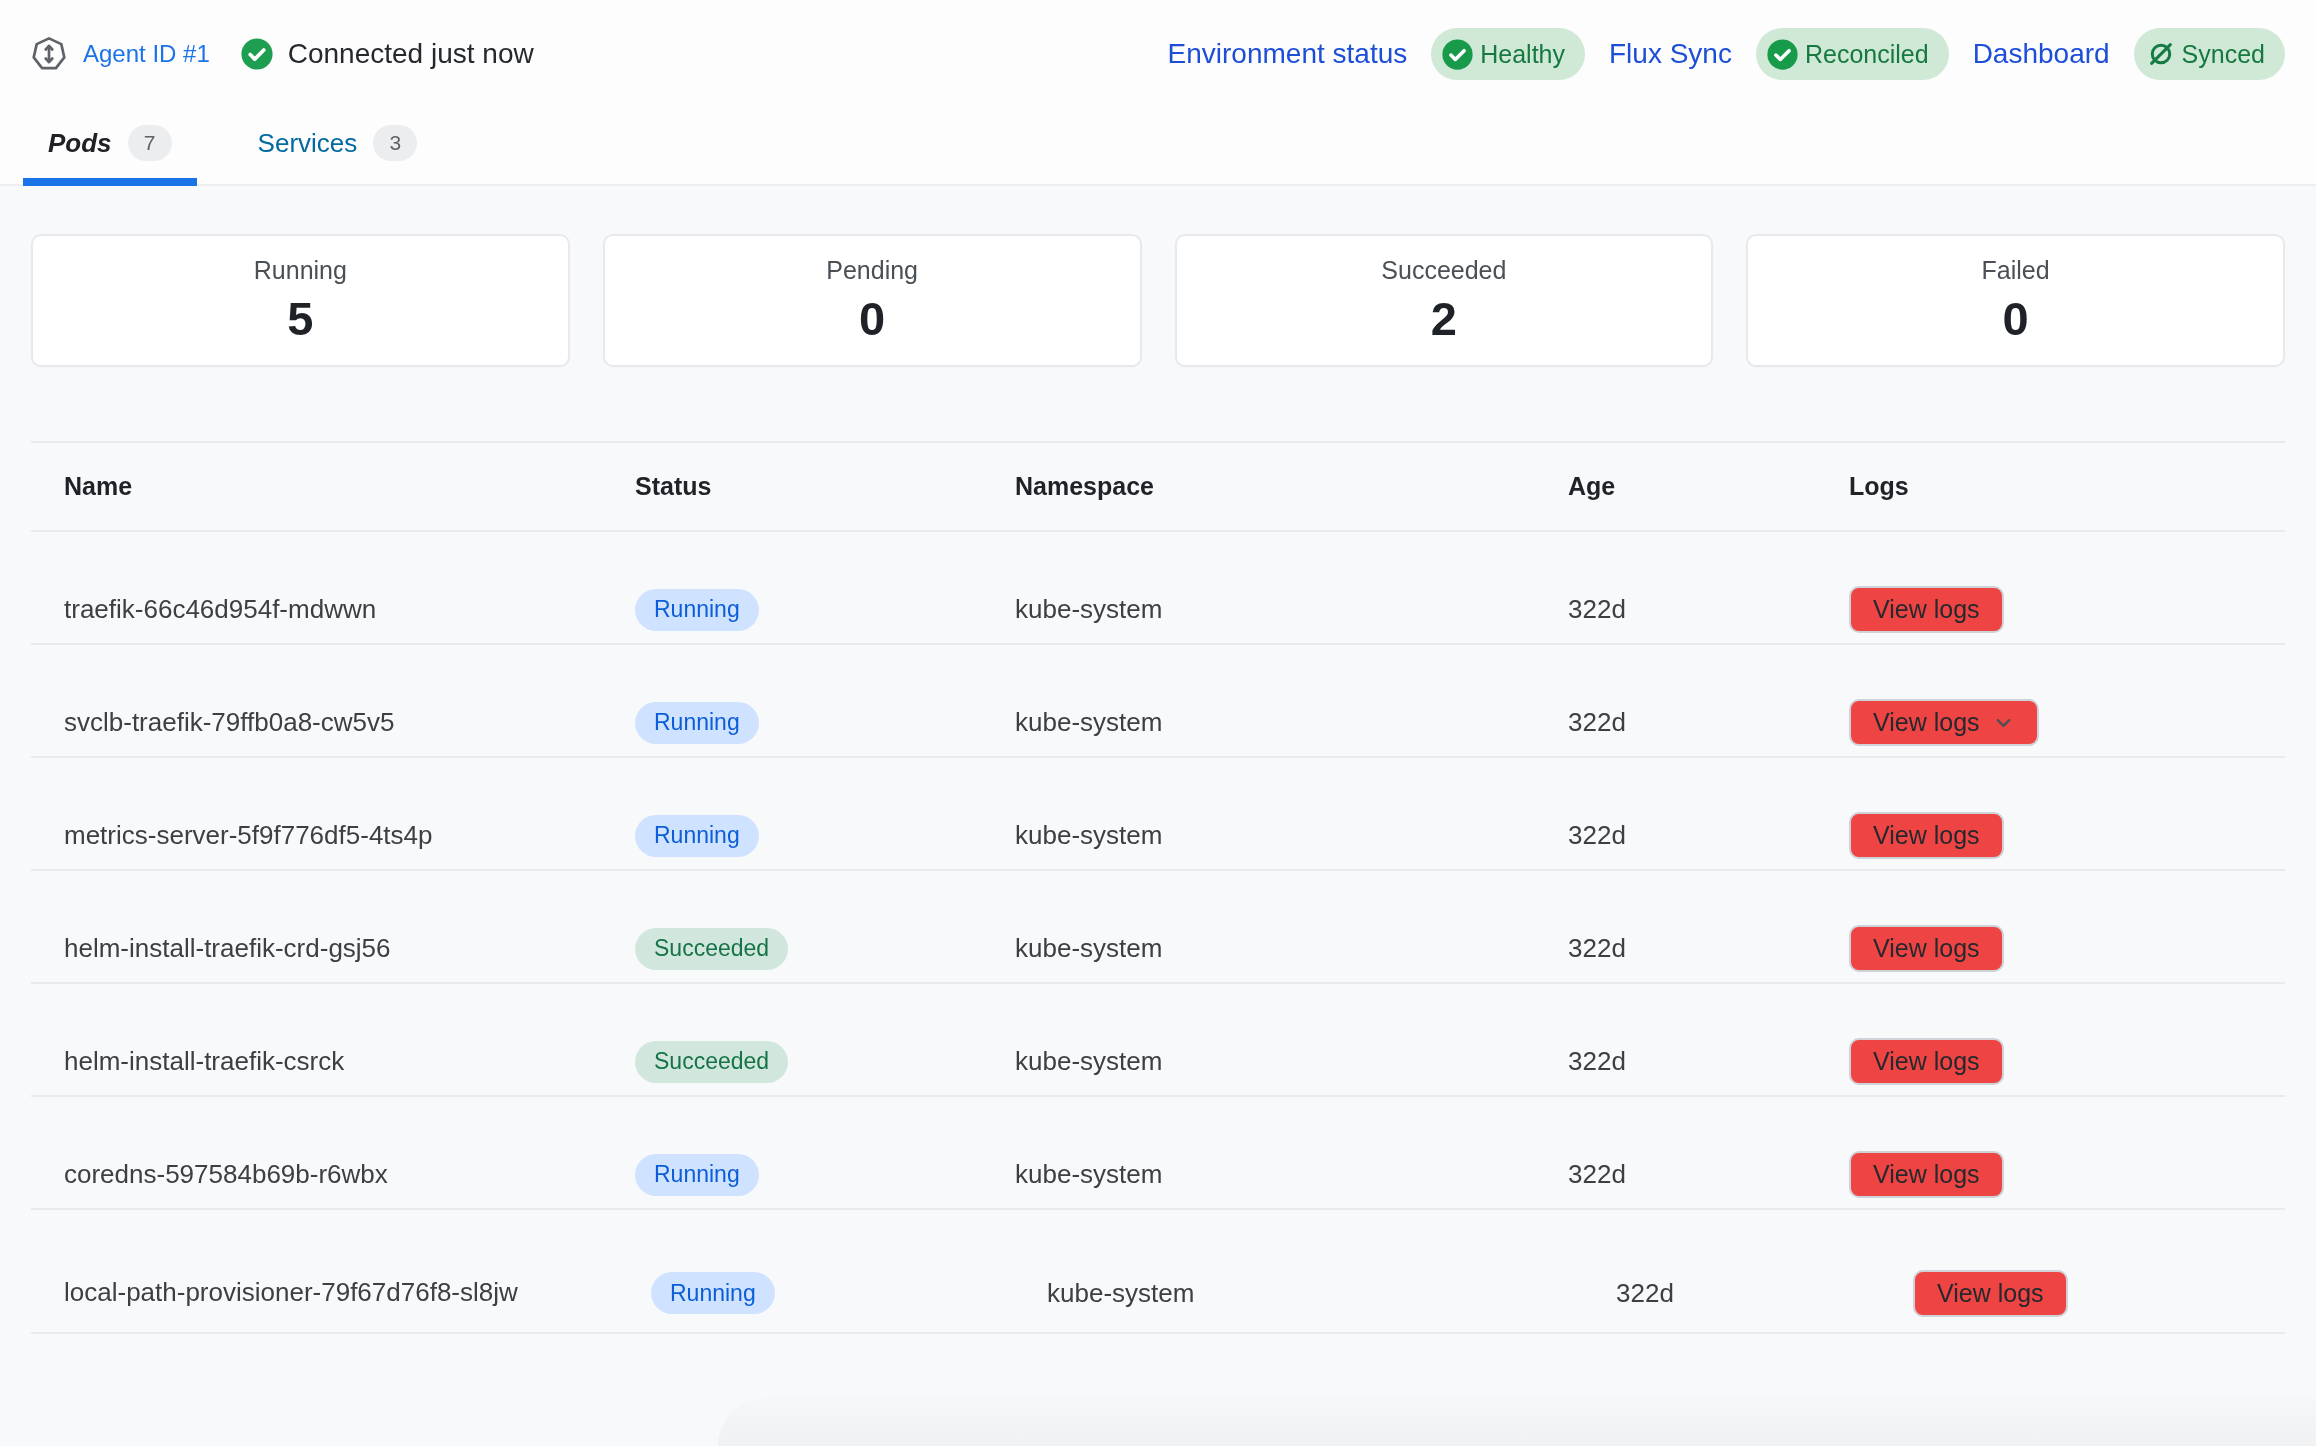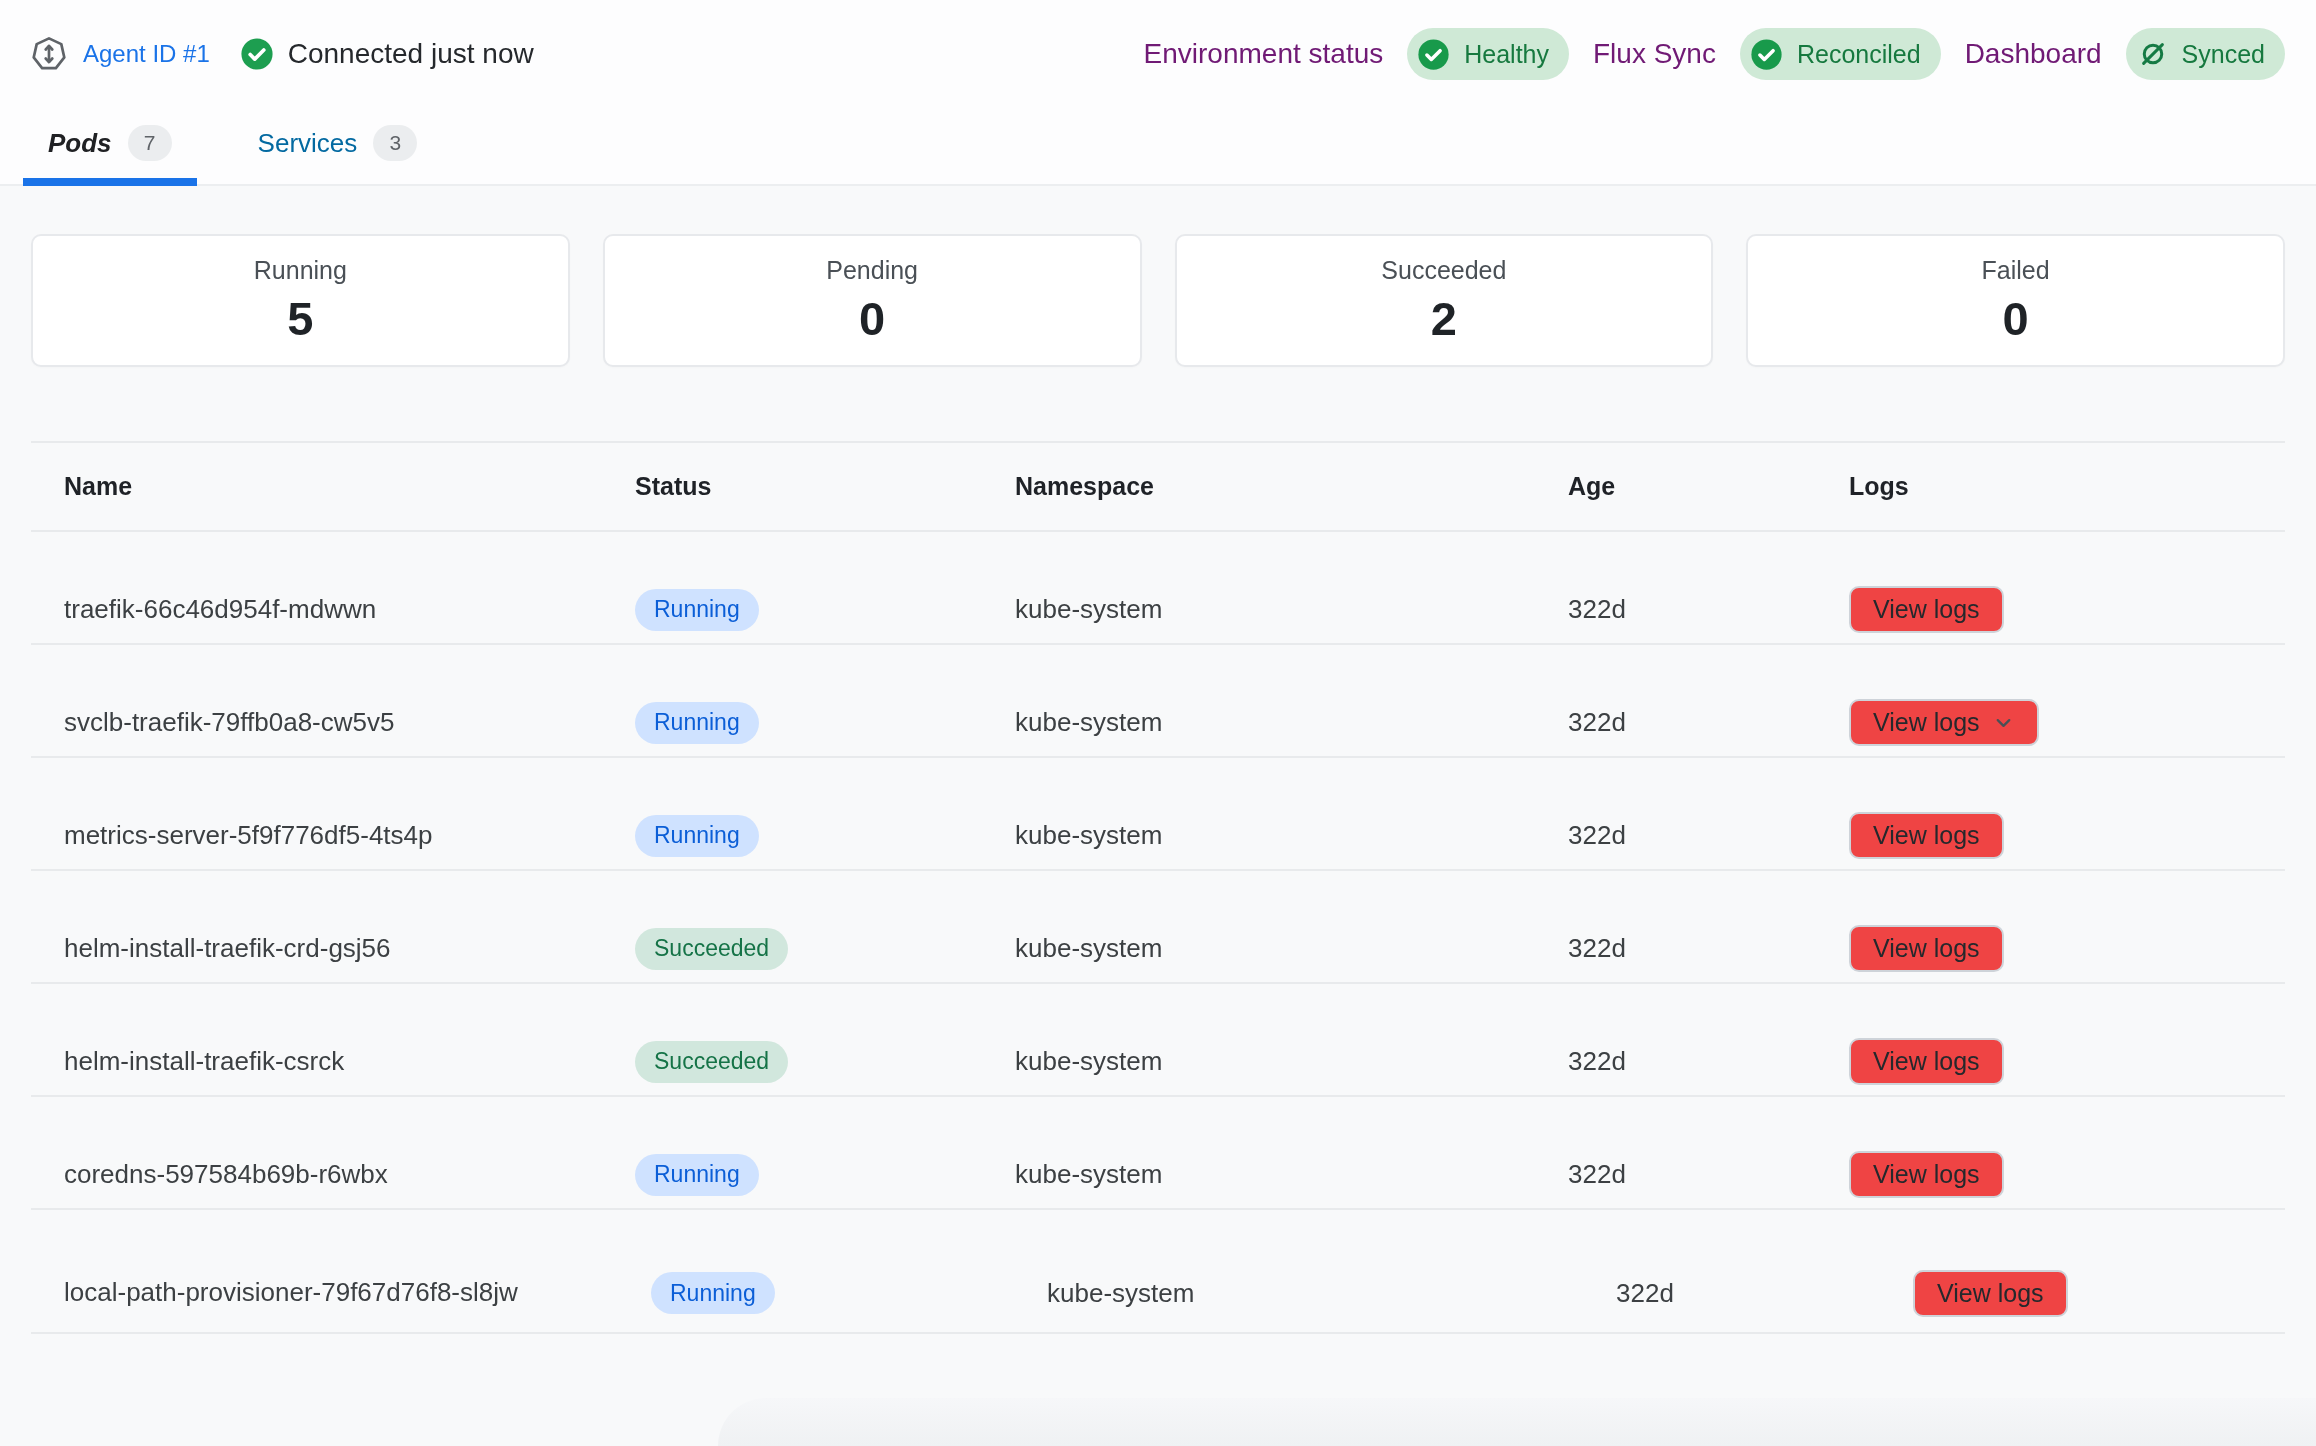--- a/index.html
+++ b/index.html
@@ -19,23 +19,23 @@
     display: flex; align-items: center; justify-content: space-between;
     padding: 0 31px;
   }
   .topbar-left { display: flex; align-items: center; gap: 16px; }
   .agent-link {
     color: #1a73e8; font-size: 24px; text-decoration: none; cursor: pointer;
   }
   .connected { display: flex; align-items: center; gap: 14px; margin-left: 14px; }
   .connected-text { font-size: 28px; color: #25282c; text-align: center; }
   .topbar-right { display: flex; align-items: center; gap: 24px; }
-  .status-label { font-size: 28px; color: #701a75; }
+  .status-label { font-size: 28px; color: #1d4ed8; }
   .pill-lg {
-    display: inline-flex; align-items: center; gap: 14px;
+    display: inline-flex; align-items: center; gap: 6px;
     background: #cfe9d6; color: #16793f;
     border-radius: 27px; height: 52px; padding: 0 20px 0 10px;
     font-size: 25px;
   }
   .pill-lg.icon-only-pad { padding-left: 12px; }
 
   
   .tabs {
     display: flex; gap: 36px;
     padding-left: 23px;

